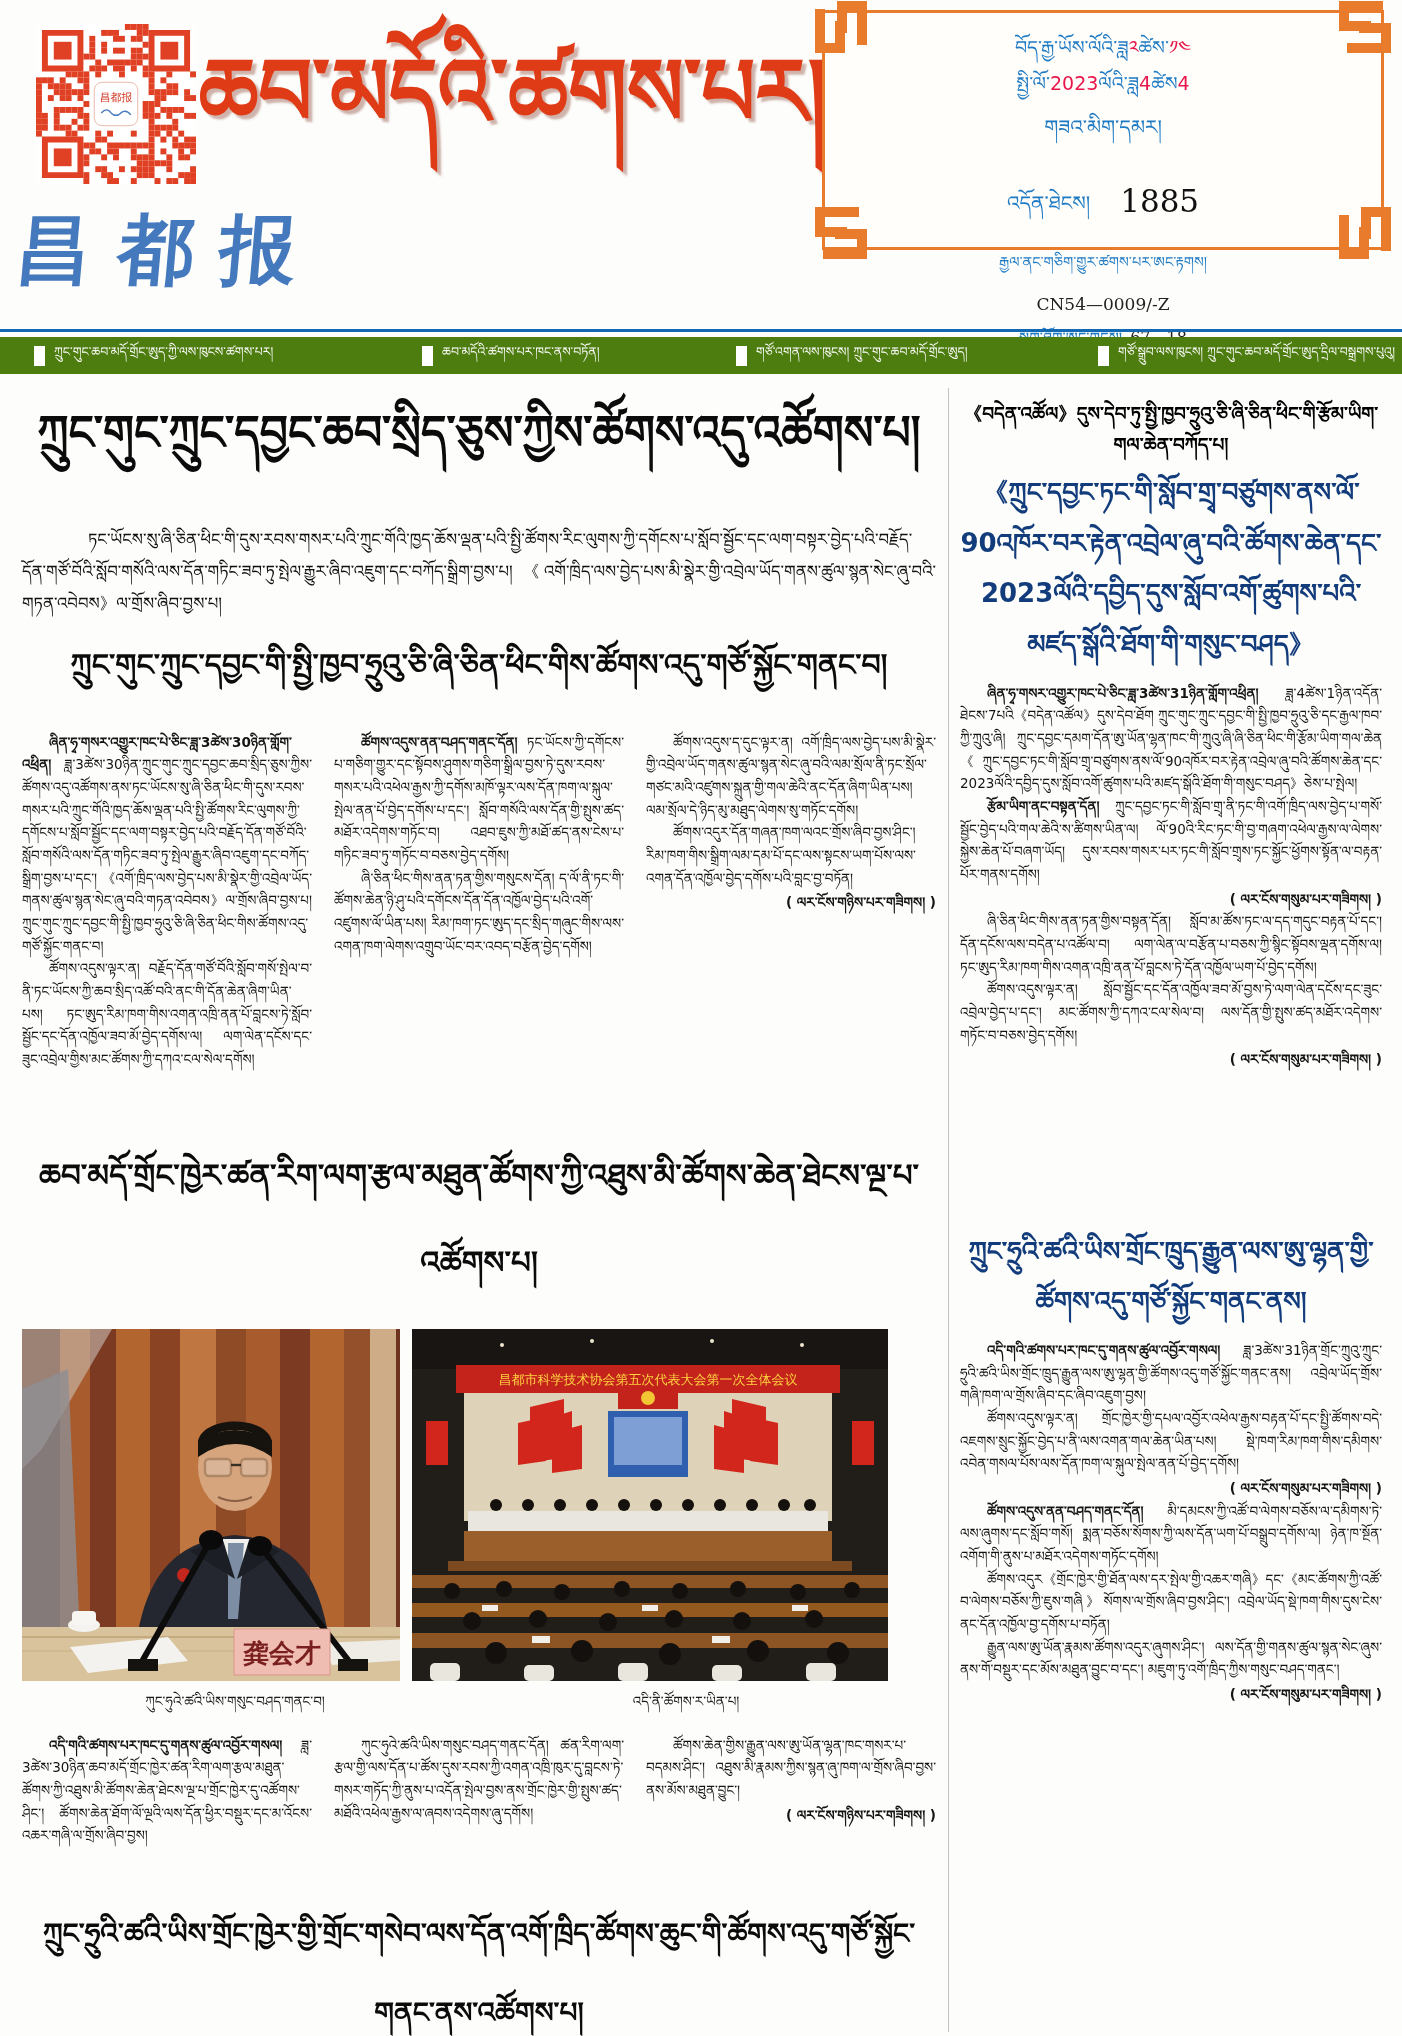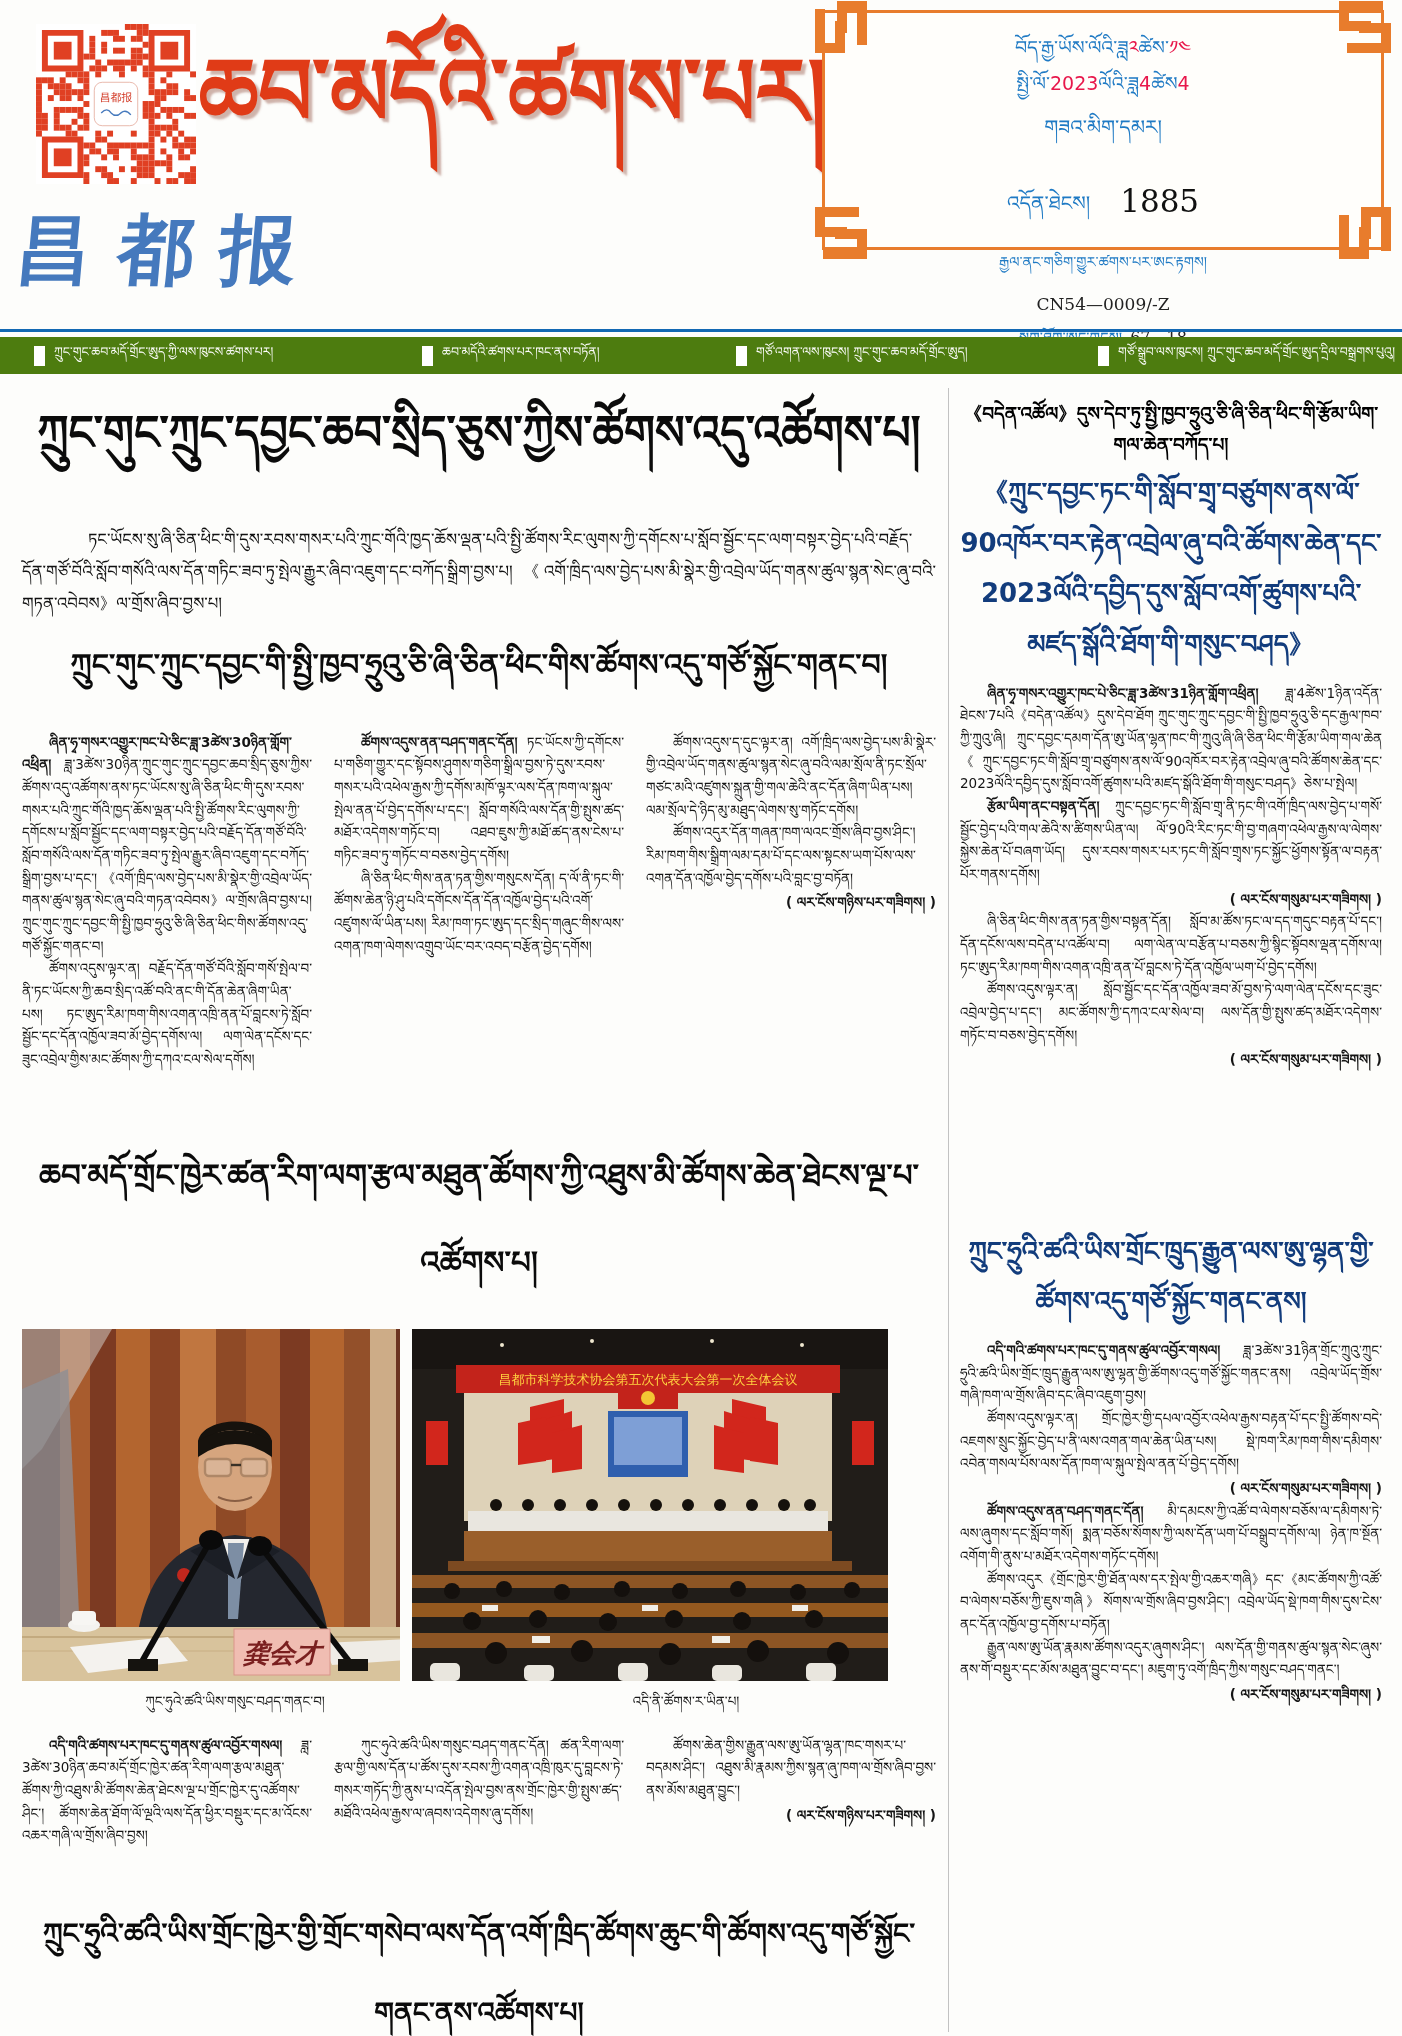--- a/index.html
+++ b/index.html
@@ -53,21 +53,21 @@
   .cols{display:flex;gap:22px;}
   .col{flex:1;overflow:hidden;font-size:13.5px;line-height:1.68;text-align:justify;}
   .col p,.rbody p{margin:0;text-indent:2em;}
   .colsA{height:392px;}
   .colsB{height:152px;}
   .see-note{text-align:right;font-weight:bold;font-size:13.5px;margin-top:2px;}
   .headline-3{font-size:31px;font-weight:bold;color:#0b0b0b;text-align:center;margin:18px 0 14px;}
   .photos{display:flex;gap:12px;height:352px;}
   .photo{overflow:hidden;background:#bef264;}
   .photo svg{display:block;}
-  .photo-l{width:378px;font-style:italic;}
+  .photo-l{width:378px;}
   .photo-r{width:476px;}
   .captions{display:flex;margin:5px 0 10px;}
   .caption{font-size:13.5px;color:#1a1a1a;text-align:center;}
   .cap-l{width:426px;}
   .cap-r{width:476px;}
   .headline-4{font-size:28px;font-weight:bold;color:#0b0b0b;text-align:center;margin:16px 0 14px;}
   
   .r-top-head{font-size:18.5px;font-weight:bold;color:#000;text-align:center;line-height:1.7;margin:16px 0 6px;}
   .r-blue-head{font-size:26px;font-weight:bold;color:#123c7c;text-align:center;line-height:1.95;margin:4px 0 12px;}
   .rbody{font-size:13.5px;line-height:1.68;text-align:justify;overflow:hidden;}

